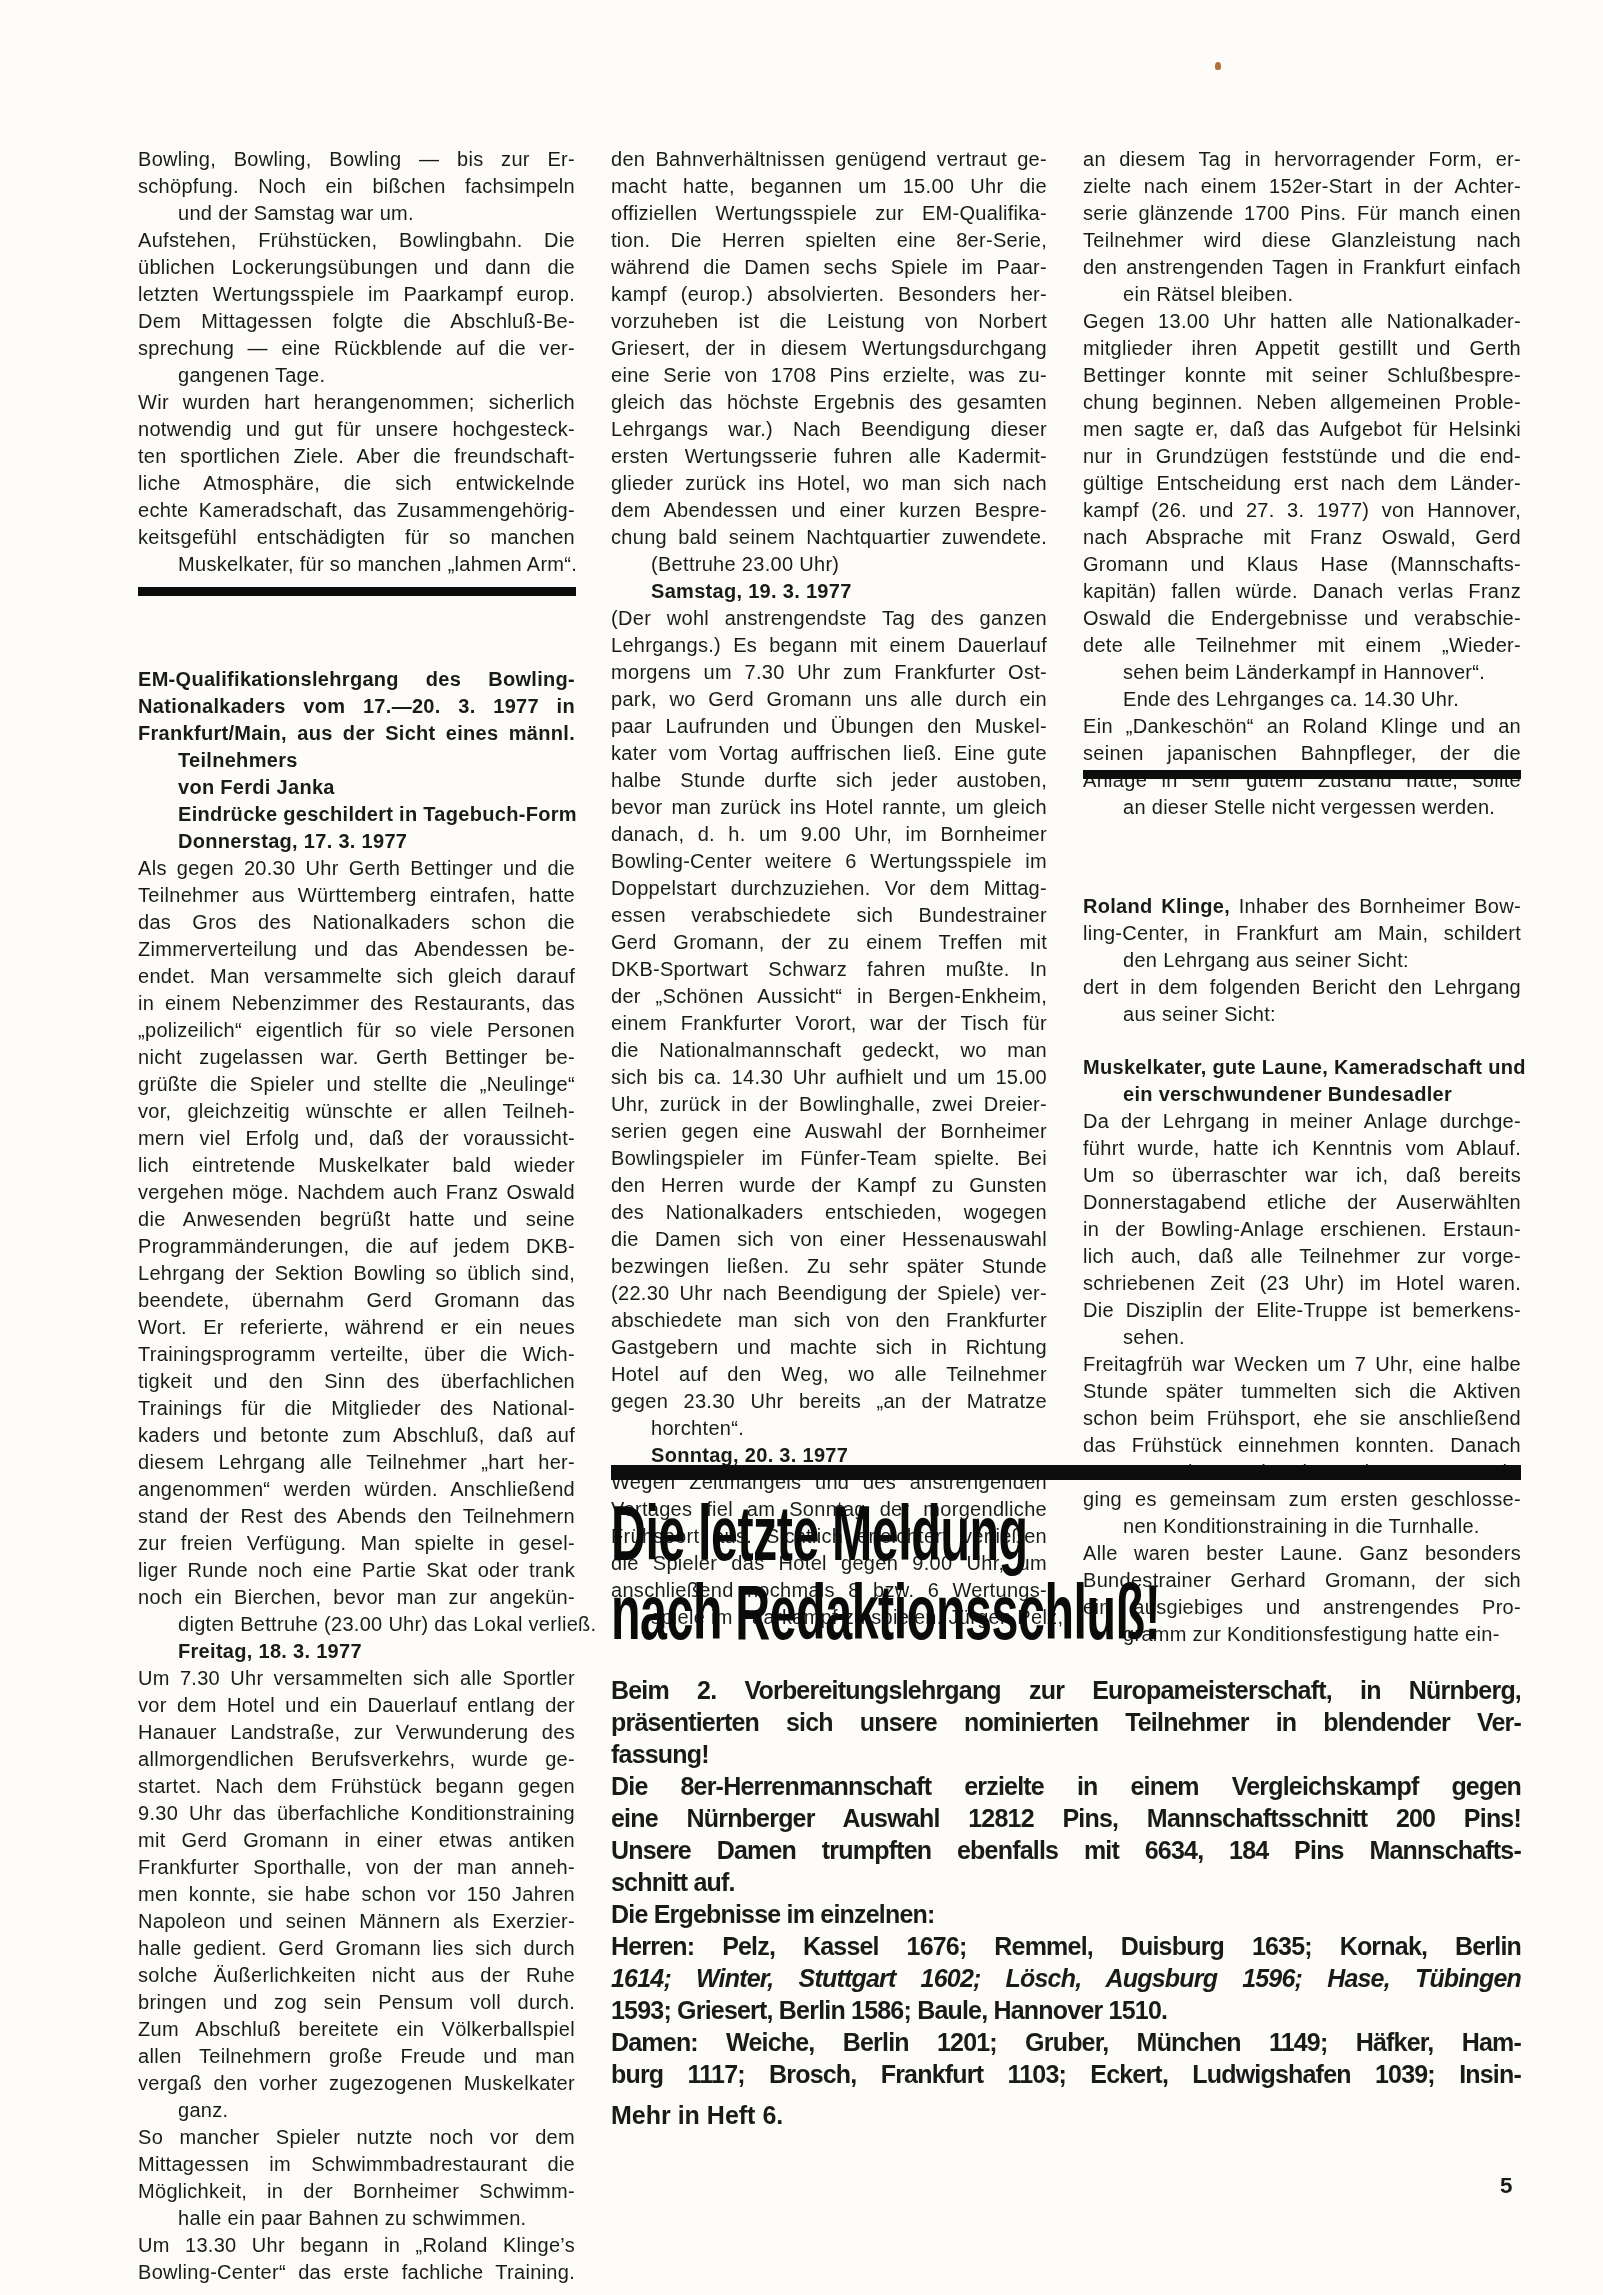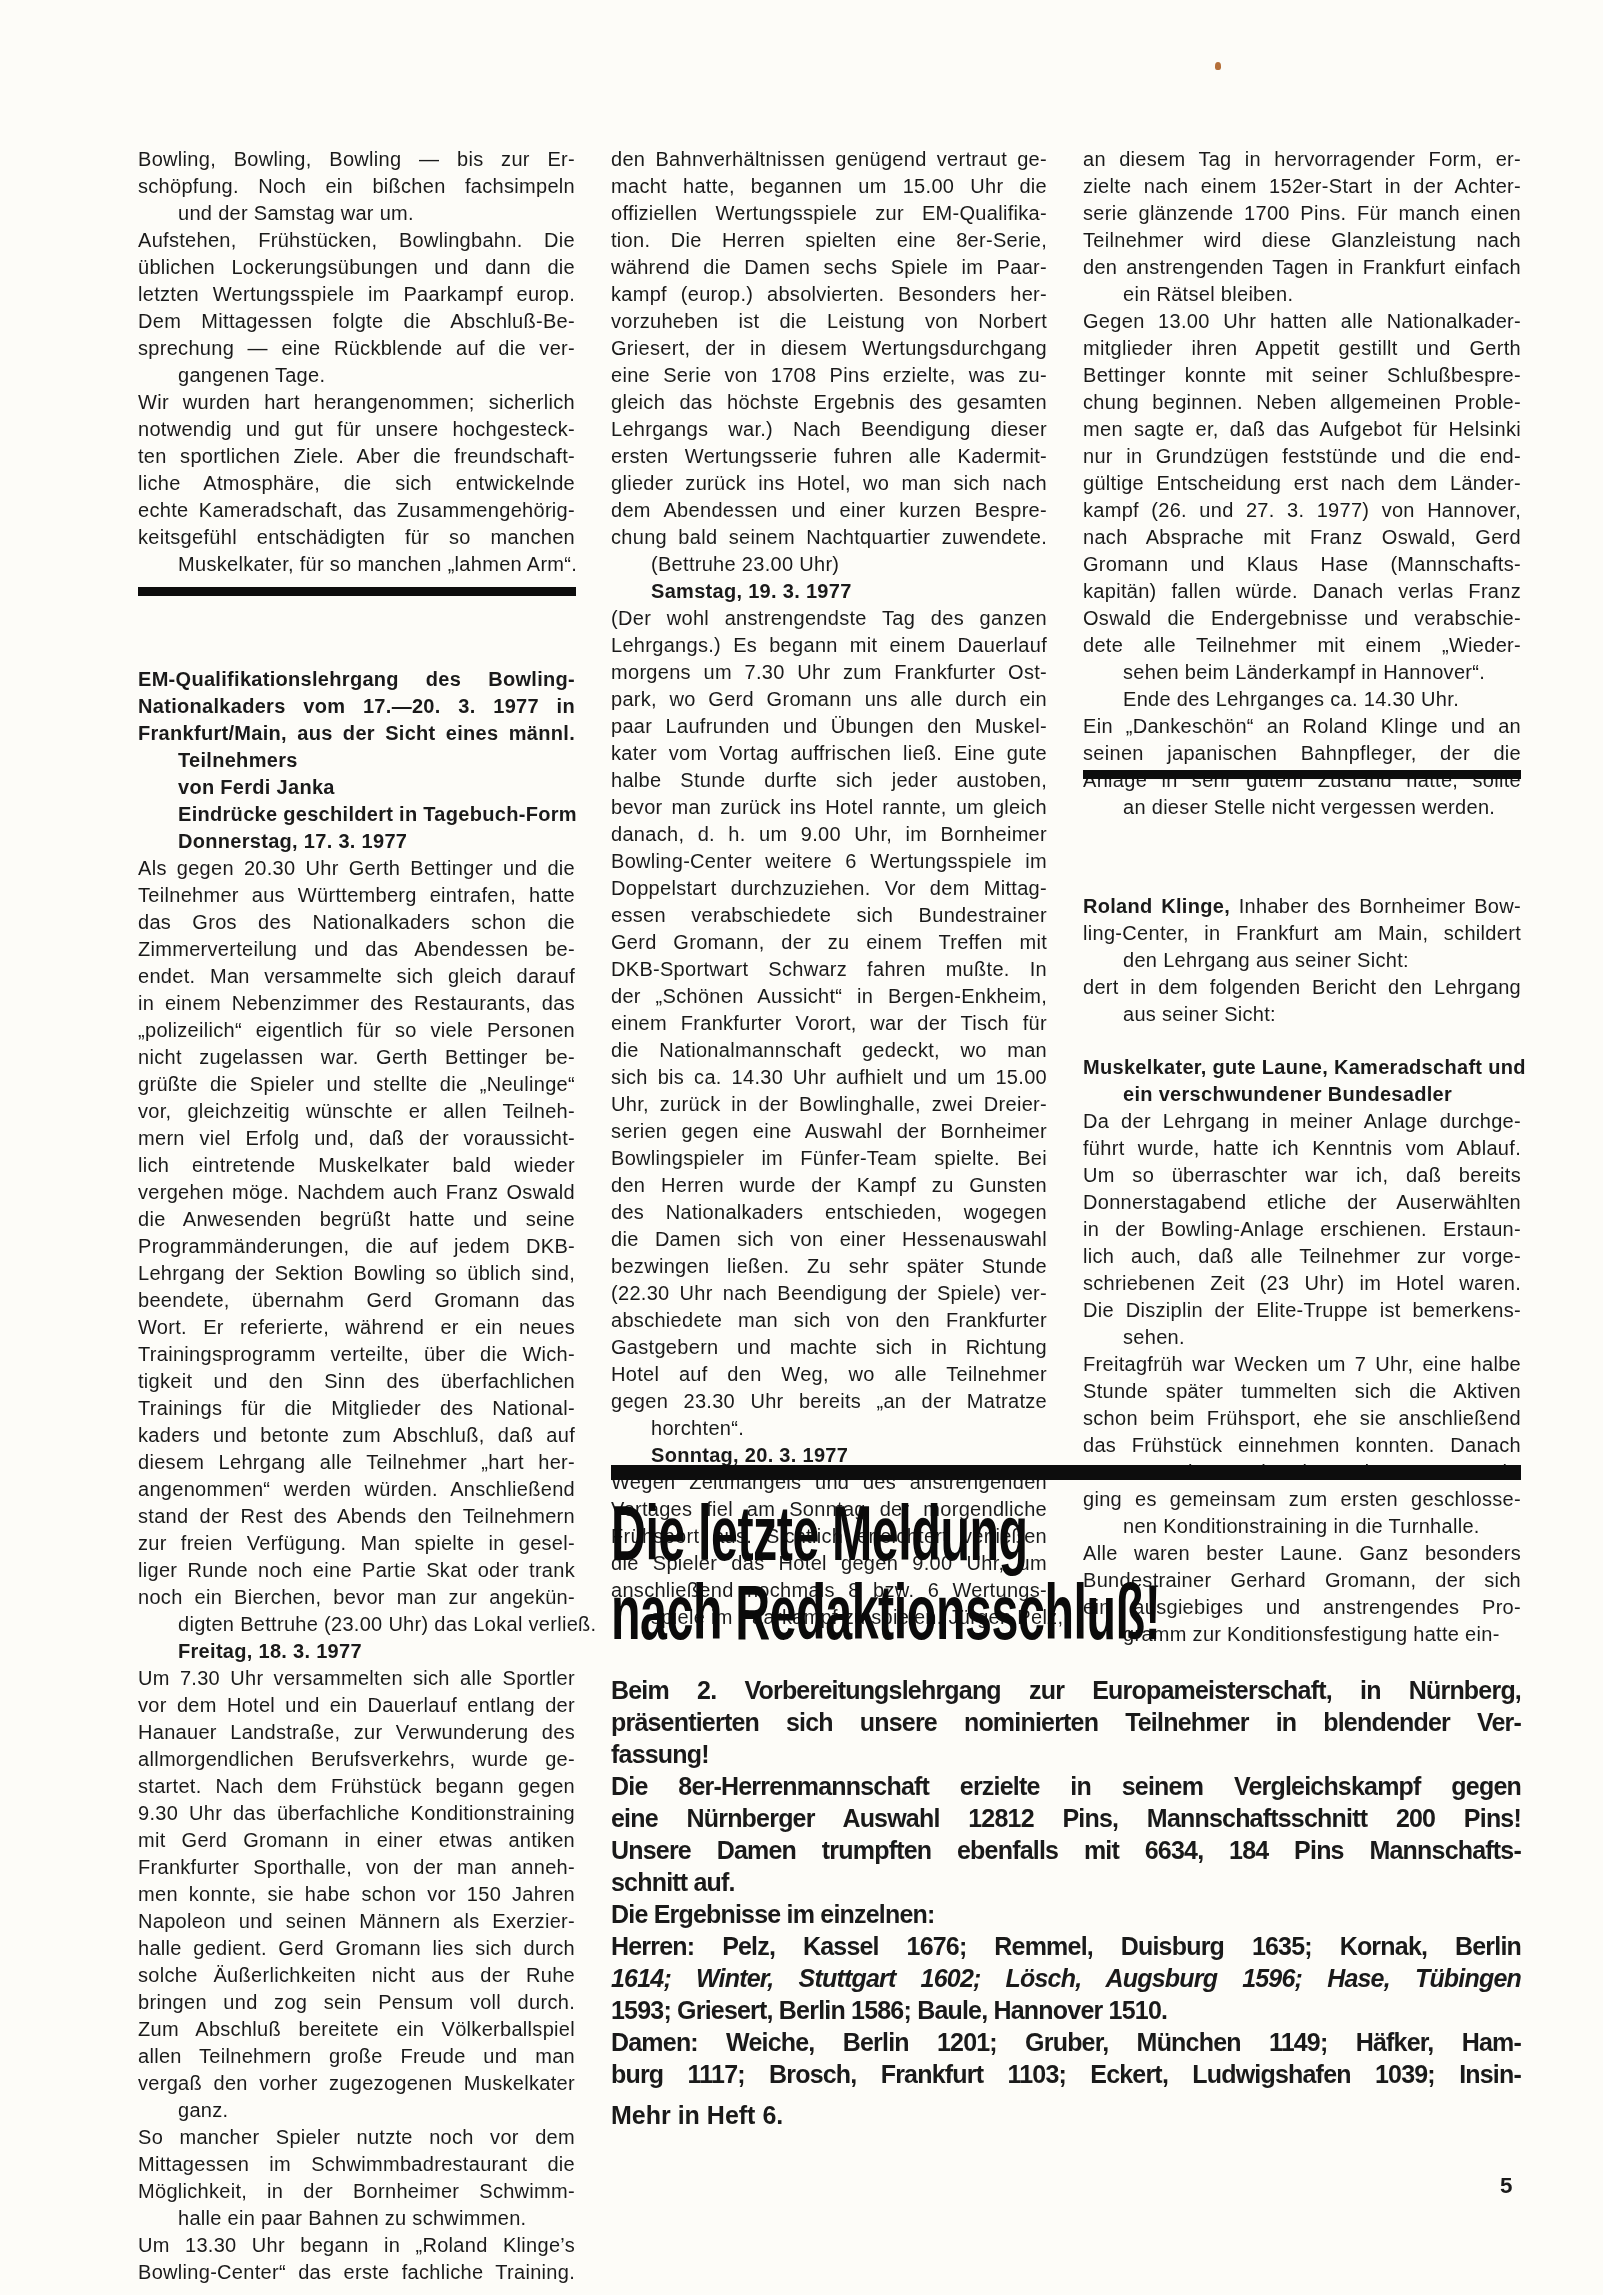--- a/index.html
+++ b/index.html
@@ -243,21 +243,21 @@
 
 <div class="rule" style="left:611px;top:1465px;width:910px;height:14.5px;"></div>
 <div class="headline">
   <span>Die letzte Meldung</span>
   <span>nach Redaktionsschluß!</span>
 </div>
 <div class="news" id="news">
     <span class="nline" style="letter-spacing: -0.8px;">Beim 2. Vorbereitungslehrgang zur Europameisterschaft, in Nürnberg,</span>
     <span class="nline" style="letter-spacing: -0.8px;">präsentierten sich unsere nominierten Teilnehmer in blendender Ver-</span>
     <span class="nline last" style="letter-spacing: -0.8px;">fassung!</span>
-    <span class="nline" style="letter-spacing: -0.8px;">Die 8er-Herrenmannschaft erzielte in seinem Vergleichskampf gegen</span>
+    <span class="nline" style="letter-spacing: -0.8px;">Die 8er-Herrenmannschaft erzielte in einem Vergleichskampf gegen</span>
     <span class="nline" style="letter-spacing: -0.8px;">eine Nürnberger Auswahl 12812 Pins, Mannschaftsschnitt 200 Pins!</span>
     <span class="nline" style="letter-spacing: -0.8px;">Unsere Damen trumpften ebenfalls mit 6634, 184 Pins Mannschafts-</span>
     <span class="nline last" style="letter-spacing: -0.8px;">schnitt auf.</span>
     <span class="nline last" style="letter-spacing: -0.8px;">Die Ergebnisse im einzelnen:</span>
     <span class="nline" style="letter-spacing: -0.8px;">Herren: Pelz, Kassel 1676; Remmel, Duisburg 1635; Kornak, Berlin</span>
     <span class="nline" style="letter-spacing: -0.8px; font-style: italic;">1614; Winter, Stuttgart 1602; Lösch, Augsburg 1596; Hase, Tübingen</span>
     <span class="nline last" style="letter-spacing: -0.8px;">1593; Griesert, Berlin 1586; Baule, Hannover 1510.</span>
     <span class="nline" style="letter-spacing: -0.8px;">Damen: Weiche, Berlin 1201; Gruber, München 1149; Häfker, Ham-</span>
     <span class="nline" style="letter-spacing: -0.8px;">burg 1117; Brosch, Frankfurt 1103; Eckert, Ludwigshafen 1039; Insin-</span>
     <span style="display: block; height: 9.2px;"></span>

